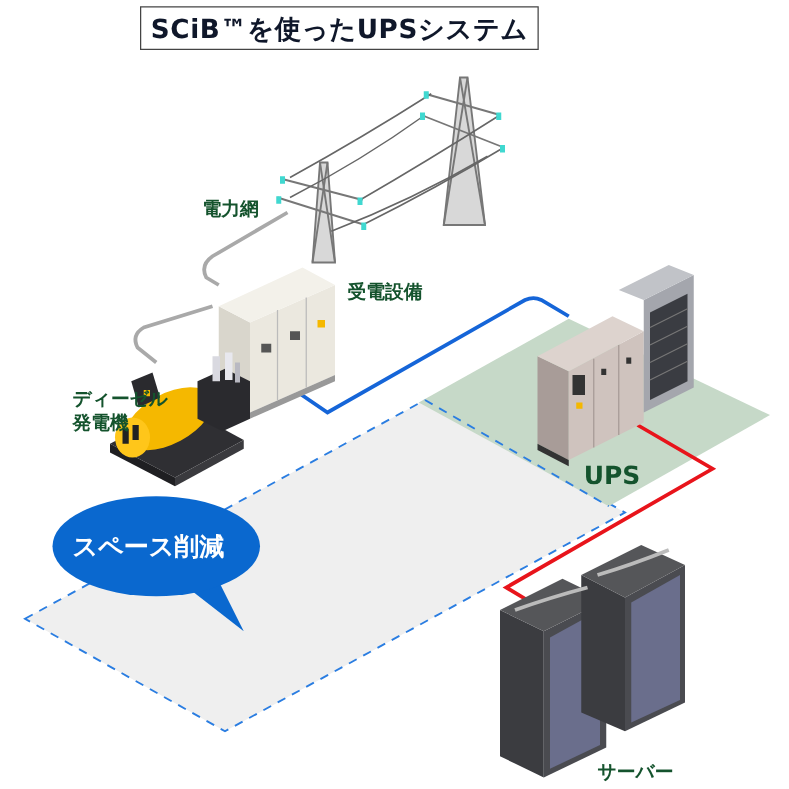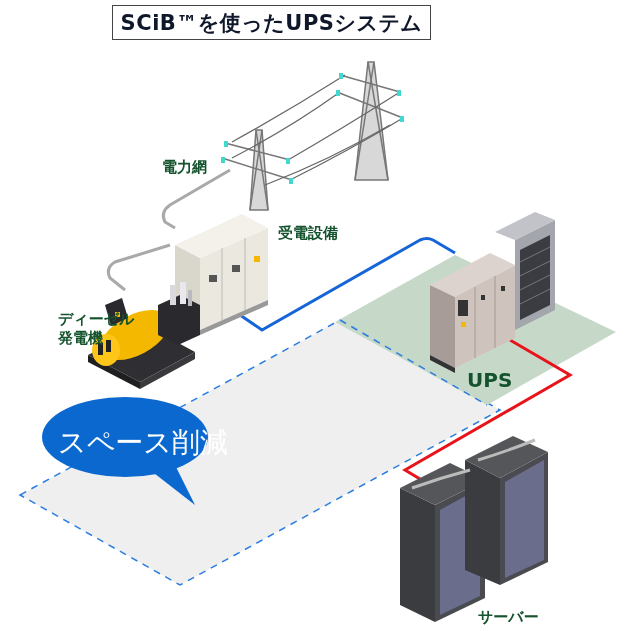--- a/index.html
+++ b/index.html
@@ -9,21 +9,21 @@
   .title-box { position: absolute; left: 112px; top: 5px; width: 319px; height: 35px;
                border: 1.5px solid #444; box-sizing: border-box; background: #fff;
                display: flex; align-items: center; justify-content: center;
                font-weight: bold; font-size: 21px; color: #0f172a; letter-spacing: 0.5px; }
   .label { position: absolute; font-weight: bold; color: #14532d; font-size: 15px; line-height: 19px; white-space: nowrap; }
   .lbl-grid { left: 162px; top: 158px; }
   .lbl-recv { left: 278px; top: 224px; }
   .lbl-diesel { left: 18px; top: 310px; margin-left: 40px; }
   .lbl-ups { left: 467px; top: 371px; font-size: 20px; }
   .lbl-server { left: 478px; top: 608px; text-align: center; }
-  .bubble-text { position: absolute; left: 58px; top: 424px; font-size: 28px; font-weight: normal; color: #fff; white-space: nowrap; }
+  .bubble-text { position: absolute; left: 58px; top: 424px; font-size: 20px; font-weight: bold; color: #fff; white-space: nowrap; }
 </style>
 </head>
 <body>
 
 <svg id="scene" viewBox="0 0 631 631">
 
   <polygon points="20,495 340,320 500,410 180,585" fill="#efefef" stroke="#2a7de1" stroke-width="1.5" stroke-dasharray="7,6"></polygon>
 
   <polygon points="335,322 455,255 616,332 487,405" fill="#c6d9c8"></polygon>
   <line x1="340" y1="320" x2="487" y2="405" stroke="#2a7de1" stroke-width="1.5" stroke-dasharray="7,6"></line>

